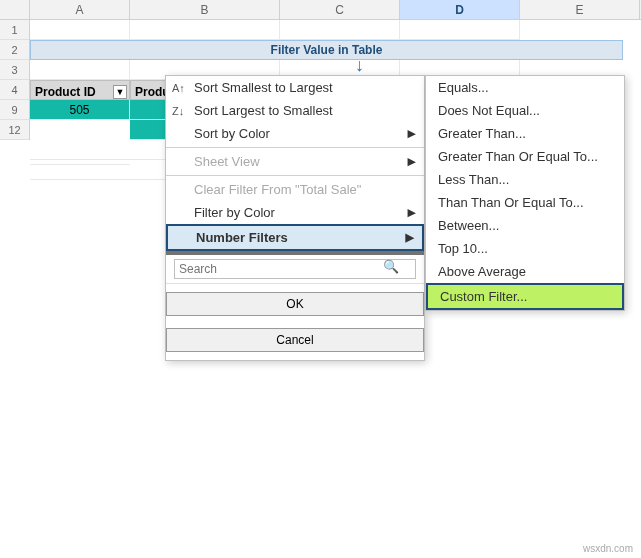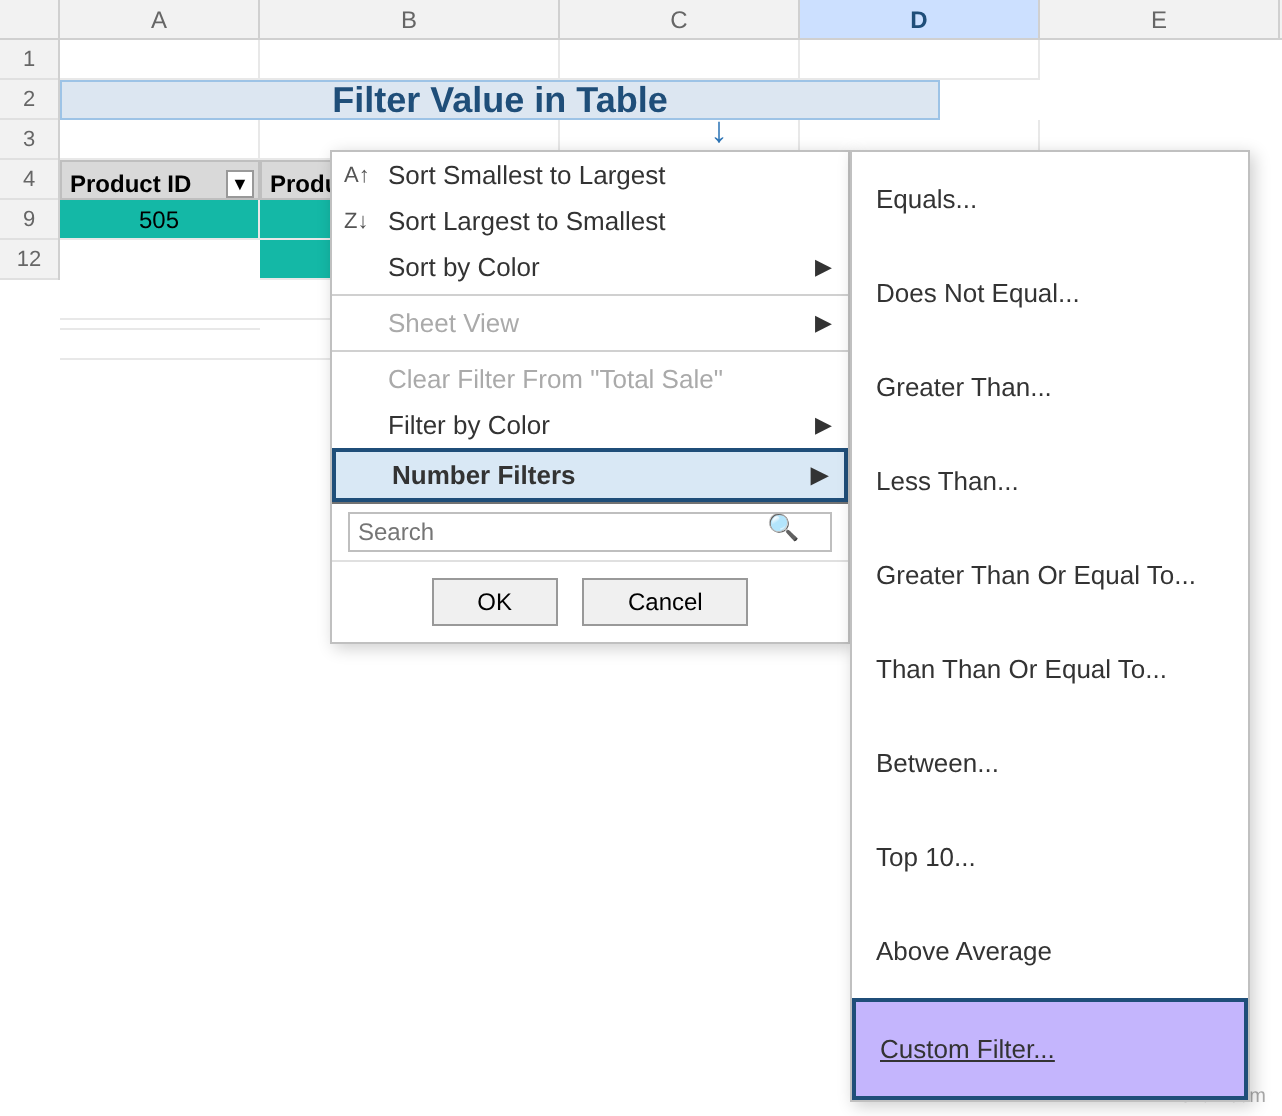--- a/index.html
+++ b/index.html
@@ -176,21 +176,21 @@
     .menu-item.highlighted {
       border: 2px solid #1f4e79;
       background: #d9e8f5;
     }
 
     
     .search-box-wrap {
       padding: 4px 8px;
       display: flex;
       align-items: center;
-      border-top: 1px solid #737373;
+      border-top: 4px solid #737373;
     }
     .search-box {
       width: 100%;
       border: 1px solid #bfbfbf;
       padding: 2px 20px 2px 4px;
       font-size: 12px;
       outline: none;
       position: relative;
     }
     .search-icon {
@@ -216,20 +216,21 @@
       height: 13px;
     }
 
     
     .menu-buttons {
       display: flex;
       justify-content: center;
       gap: 12px;
       padding: 8px 0 8px 0;
       border-top: 1px solid #e0e0e0;
+      flex-direction: column;
     }
     .btn-ok, .btn-cancel {
       padding: 4px 22px;
       font-size: 12px;
       border: 1px solid #999;
       background: #f0f0f0;
       cursor: pointer;
     }
 
     
@@ -240,28 +241,27 @@
       width: 200px;
       background: #fff;
       border: 1px solid #c0c0c0;
       box-shadow: 2px 2px 8px rgba(0,0,0,0.2);
       z-index: 11;
       font-size: 13px;
     }
     .submenu-item {
       display: flex;
       align-items: center;
-      padding: 16px 12px;
+      padding: 4px 12px;
       cursor: pointer;
       color: #333;
     }
     .submenu-item.active-outline {
       border: 2px solid #1f4e79;
-      background: #c4b5fd;
-      text-decoration: underline;
+      background: #bef264;
     }
 
     
     .blue-arrow {
       position: absolute;
       top: 55px;
       left: 355px;
       color: #2e75b6;
       font-size: 18px;
       z-index: 6;
@@ -293,21 +293,21 @@
   <div class="grid-area">
 
     <div class="grid-row">
       <div class="cell" style="width:100px;"></div>
       <div class="cell" style="width:150px;"></div>
       <div class="cell" style="width:120px;"></div>
       <div class="cell" style="width:120px;"></div>
     </div>
 
     <div class="grid-row">
-      <div class="cell title-cell" style="width:440px; font-weight:bold; font-size:18px;">
+      <div class="cell title-cell" style="width:593px; font-weight:bold; font-size:12px;">
         <span>Filter Value in Table</span>
       </div>
     </div>
 
     <div class="grid-row">
       <div class="cell" style="width:100px;"></div>
       <div class="cell" style="width:150px;"></div>
       <div class="cell" style="width:120px;"></div>
       <div class="cell" style="width:120px;"></div>
     </div>
@@ -407,24 +407,24 @@
     <div class="submenu-item">
       <span>Equals...</span>
     </div>
     <div class="submenu-item">
       <span>Does Not Equal...</span>
     </div>
     <div class="submenu-item">
       <span>Greater Than...</span>
     </div>
     <div class="submenu-item">
+      <span>Greater Than Or Equal To...</span>
+    </div>
+    <div class="submenu-item">
       <span>Less Than...</span>
-    </div>
-    <div class="submenu-item">
-      <span>Greater Than Or Equal To...</span>
     </div>
     <div class="submenu-item">
       <span>Than Than Or Equal To...</span>
     </div>
     <div class="submenu-item">
       <span>Between...</span>
     </div>
     <div class="submenu-item">
       <span>Top 10...</span>
     </div>

